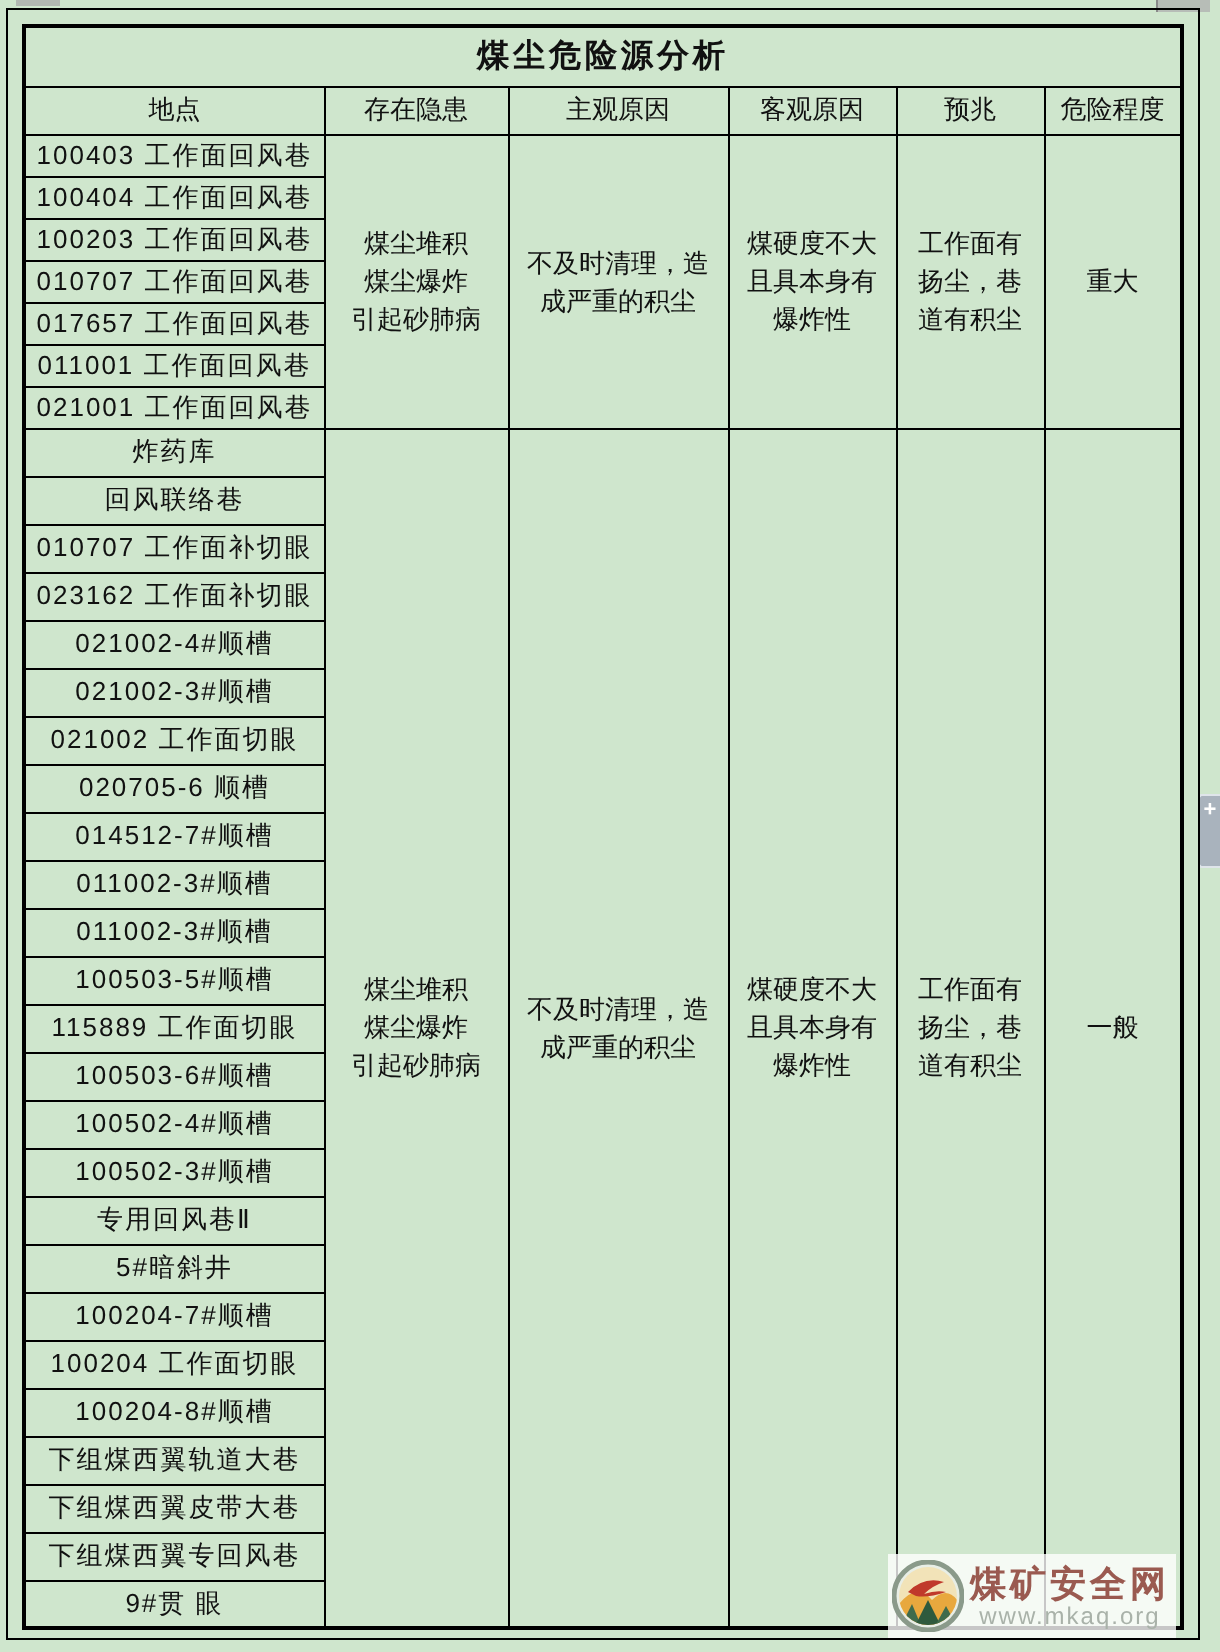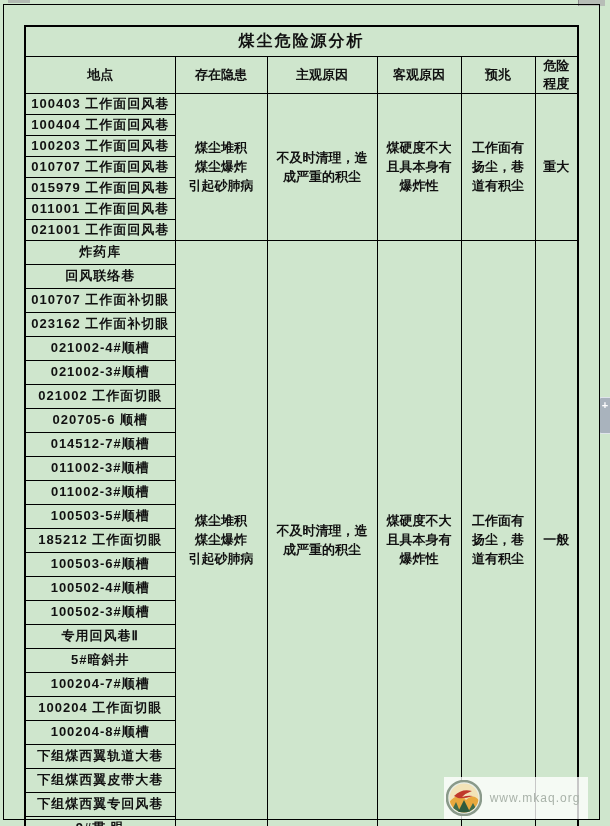--- a/index.html
+++ b/index.html
@@ -14,24 +14,24 @@
   .artifact-tl { position:absolute; left:8px; top:0; width:22px; height:3px; background:#b2b8b2; }
   .artifact-tr { position:absolute; left:578px; top:0; width:27px; height:6px; background:#b7bdb7; border-left:1px solid #8a8a8a; }
   .scroll-btn {
     position:absolute; left:599px; top:397px; width:11px; height:37px;
     background:#a9b3bd; border:1px solid #dfe5ea; border-right:none;
     border-radius:2px 0 0 2px;
     color:#ffffff; font-size:11px; font-weight:bold; text-align:center; line-height:14px;
   }
   .table-wrap {
     position:absolute; left:3px; top:4px; width:597px; height:816px;
-    border:1px solid #000; padding:20px;
+    border:1px solid #000; padding:7px;
   }
   table { width:100%; height:100%; border-collapse:collapse; table-layout:fixed; border:2px solid #000; }
-  td, th { border:1px solid #000; text-align:center; vertical-align:middle; font-size:13px; font-weight:bold; padding:0 2px; }
+  td, th { border:1px solid #000; text-align:center; vertical-align:middle; font-size:13px; font-weight:normal; padding:0 2px; }
   tr.title-row td { height:30px; font-size:16px; font-weight:bold; letter-spacing:2px; }
   tr.header-row th { height:24px; font-size:13px; }
   td.merge { white-space:pre-line; line-height:19px; }
   tbody tr.sec0 td { height:21px; }
   tbody tr.sec1 td { height:24px; }
   td.loc { letter-spacing:1px; }
   .watermark {
     position:absolute; left:444px; top:777px; width:144px; height:42px;
     background:rgba(255,255,255,0.78);
     display:flex; align-items:center; z-index:5;
@@ -92,21 +92,21 @@
         <tr class="sec0">
           <td class="loc">100404 工作面回风巷</td>
         </tr>
         <tr class="sec0">
           <td class="loc">100203 工作面回风巷</td>
         </tr>
         <tr class="sec0">
           <td class="loc">010707 工作面回风巷</td>
         </tr>
         <tr class="sec0">
-          <td class="loc">015979 工作面回风巷</td>
+          <td class="loc">017657 工作面回风巷</td>
         </tr>
         <tr class="sec0">
           <td class="loc">011001 工作面回风巷</td>
         </tr>
         <tr class="sec0">
           <td class="loc">021001 工作面回风巷</td>
         </tr>
         <tr class="sec1">
           <td class="loc">炸药库</td>
           <td rowspan="25" class="merge">煤尘堆积
@@ -149,21 +149,21 @@
         <tr class="sec1">
           <td class="loc">011002-3#顺槽</td>
         </tr>
         <tr class="sec1">
           <td class="loc">011002-3#顺槽</td>
         </tr>
         <tr class="sec1">
           <td class="loc">100503-5#顺槽</td>
         </tr>
         <tr class="sec1">
-          <td class="loc">185212 工作面切眼</td>
+          <td class="loc">115889 工作面切眼</td>
         </tr>
         <tr class="sec1">
           <td class="loc">100503-6#顺槽</td>
         </tr>
         <tr class="sec1">
           <td class="loc">100502-4#顺槽</td>
         </tr>
         <tr class="sec1">
           <td class="loc">100502-3#顺槽</td>
         </tr>
@@ -208,15 +208,16 @@
     <g clip-path="url(#c)">
       <rect x="2" y="2" width="32" height="32" fill="#f2e3b8"></rect>
       <path d="M2 24 Q 12 10 20 20 Q 28 12 34 22 L34 34 L2 34 Z" fill="#e8a83e"></path>
       <path d="M4 34 L10 22 L15 34 Z" fill="#3f6b4c"></path>
       <path d="M11 34 L18 20 L25 34 Z" fill="#2e5a3d"></path>
       <path d="M21 34 L27 23 L33 34 Z" fill="#3f6b4c"></path>
       <path d="M8 16 Q 16 8 26 11 Q 20 13 16 17 Q 22 15 27 16 Q 18 19 12 18 Z" fill="#c0392b"></path>
     </g>
   </svg>
   <div class="wm-text">
+    <div class="wm-name">煤矿安全网</div>
     <div class="wm-url">www.mkaq.org</div>
   </div>
 </div>
 
 </body></html>

